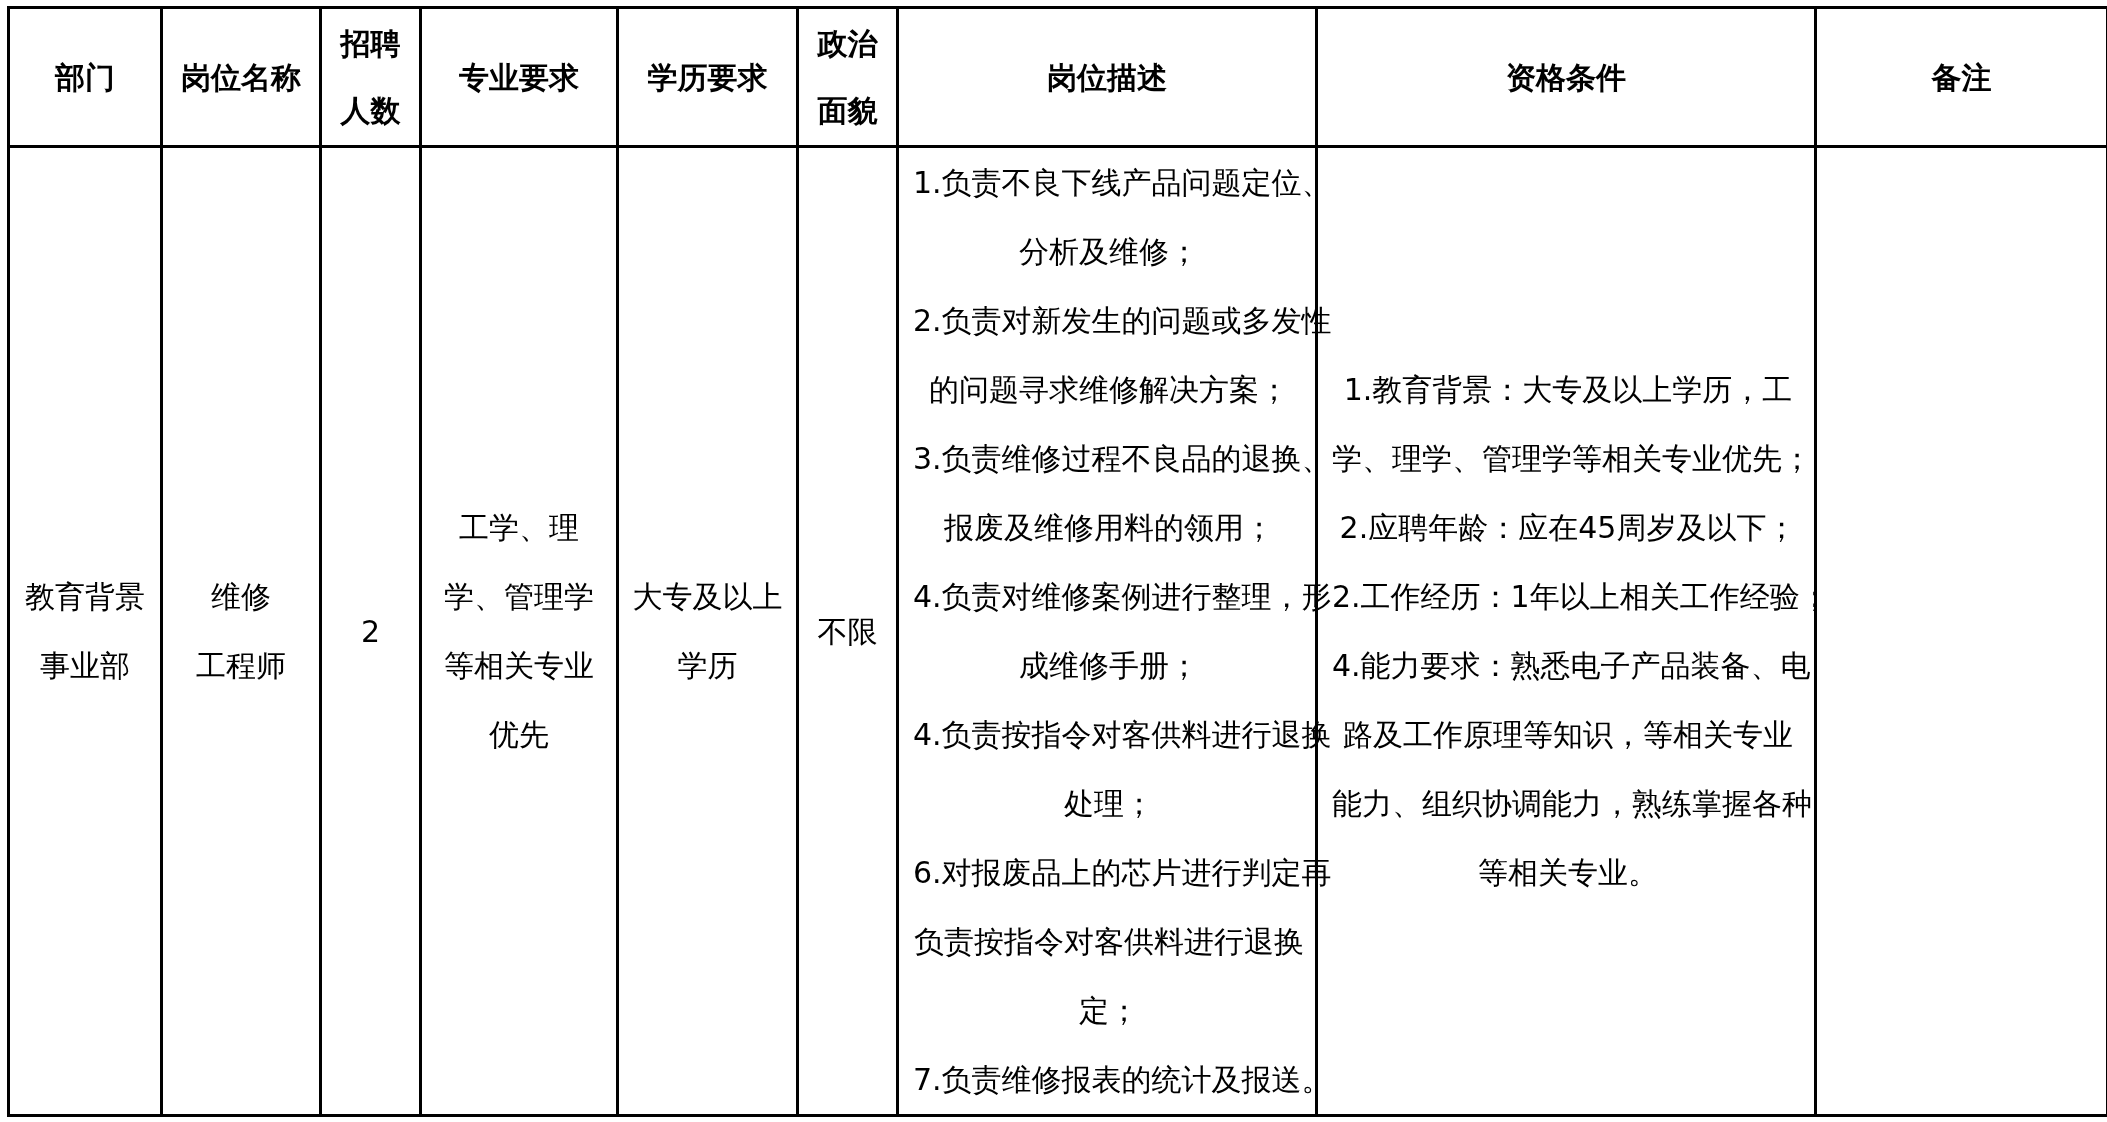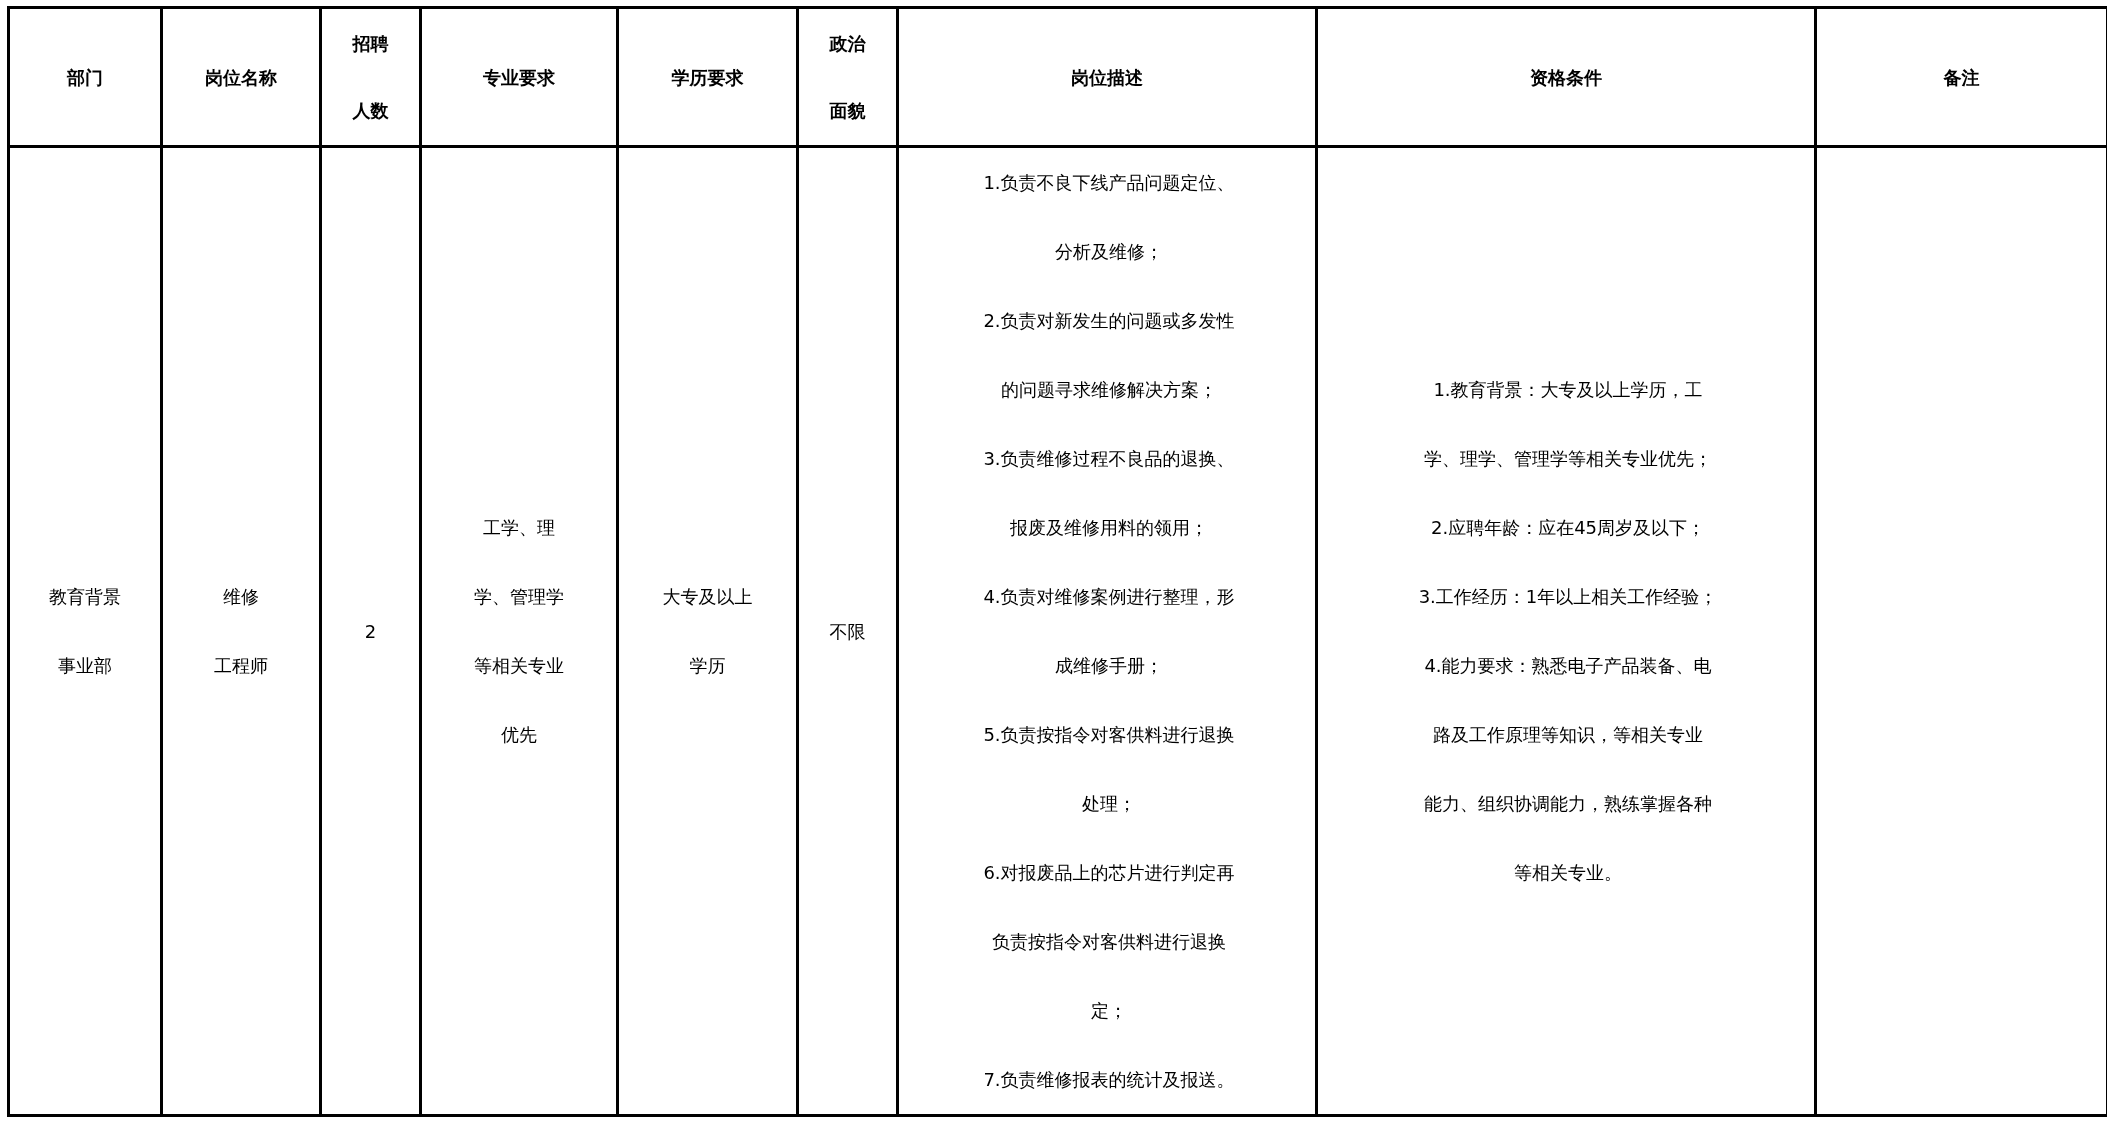--- a/index.html
+++ b/index.html
@@ -8,21 +8,21 @@
   table.jobs {
     position: absolute; left: 7px; top: 6px;
     border-collapse: collapse; table-layout: fixed;
     width: 2099px;
   }
   table.jobs th, table.jobs td {
     border: 3px solid #000;
     padding: 0;
     vertical-align: middle;
     text-align: center;
-    font-size: 18px;
+    font-size: 30px;
     line-height: 69px;
     word-break: break-all;
   }
   table.jobs th { font-weight: bold; height: 136px; line-height: 67px; }
   table.jobs td.body { height: 964px; text-align: center; }
   .cell-inner { display: block; padding: 0 12px; }
   .left-aligned { text-align: left; }
   .left-aligned .cell-inner { padding: 0 10px 0 14px; }
   .line { display: block; white-space: nowrap; }
 </style>
@@ -133,34 +133,34 @@
       <td class="body left-aligned">
           <span class="cell-inner">
             <span class="line">1.负责不良下线产品问题定位、</span>
             <span class="line">分析及维修；</span>
             <span class="line">2.负责对新发生的问题或多发性</span>
             <span class="line">的问题寻求维修解决方案；</span>
             <span class="line">3.负责维修过程不良品的退换、</span>
             <span class="line">报废及维修用料的领用；</span>
             <span class="line">4.负责对维修案例进行整理，形</span>
             <span class="line">成维修手册；</span>
-            <span class="line">5.负责按指令对客供料进行退换</span>
+            <span class="line">4.负责按指令对客供料进行退换</span>
             <span class="line">处理；</span>
             <span class="line">6.对报废品上的芯片进行判定再</span>
             <span class="line">负责按指令对客供料进行退换</span>
             <span class="line">定；</span>
             <span class="line">7.负责维修报表的统计及报送。</span>
           </span>
         </td>
       <td class="body left-aligned">
           <span class="cell-inner">
             <span class="line">1.教育背景：大专及以上学历，工</span>
             <span class="line">学、理学、管理学等相关专业优先；</span>
             <span class="line">2.应聘年龄：应在45周岁及以下；</span>
-            <span class="line">3.工作经历：1年以上相关工作经验；</span>
+            <span class="line">2.工作经历：1年以上相关工作经验；</span>
             <span class="line">4.能力要求：熟悉电子产品装备、电</span>
             <span class="line">路及工作原理等知识，等相关专业</span>
             <span class="line">能力、组织协调能力，熟练掌握各种</span>
             <span class="line">等相关专业。</span>
           </span>
         </td>
       <td class="body">
           <span class="cell-inner"></span>
         </td>
     </tr>

